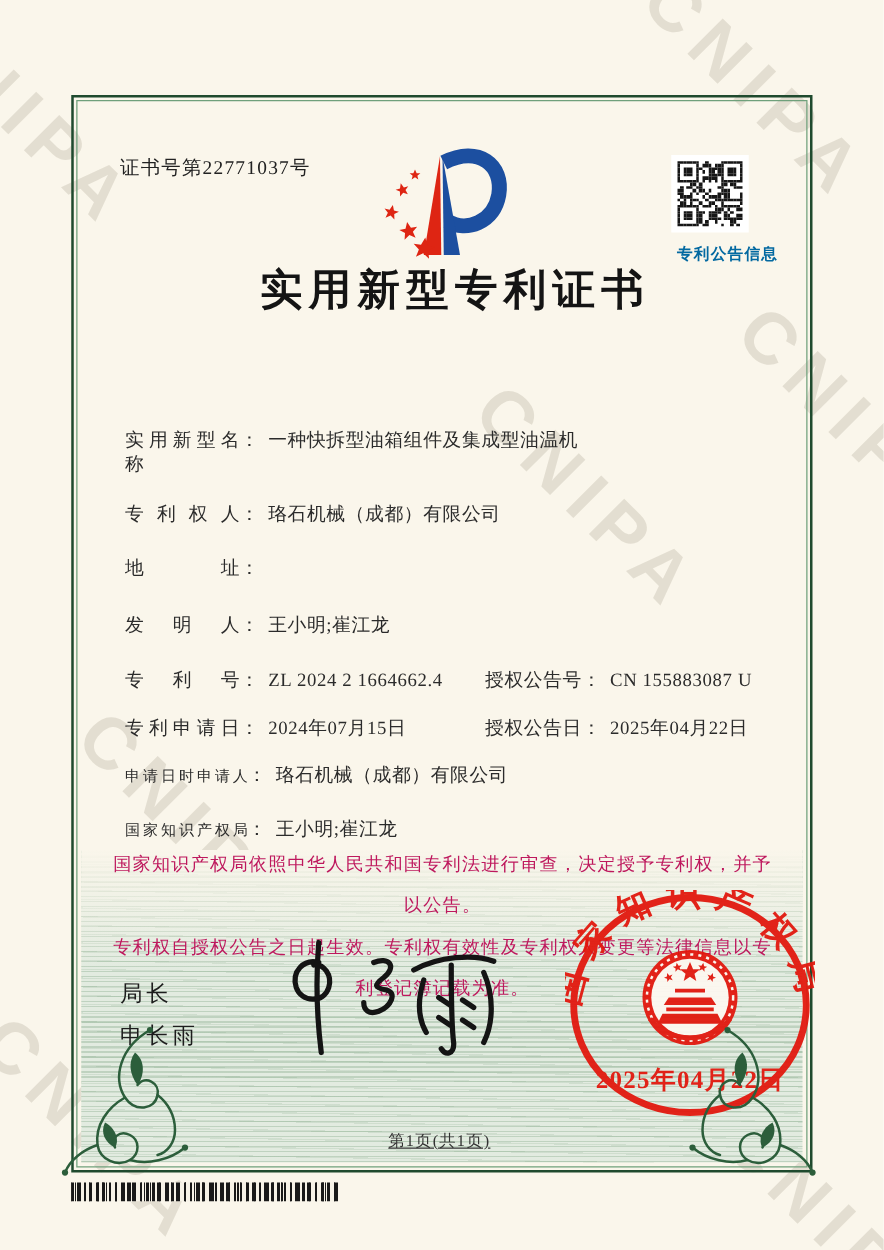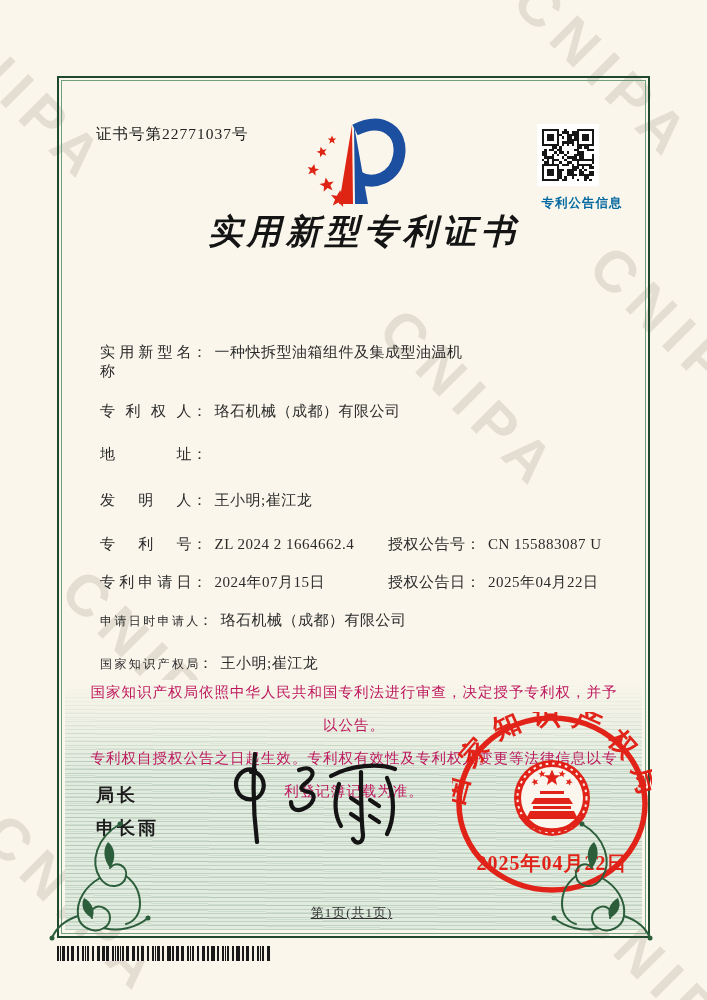--- a/index.html
+++ b/index.html
@@ -41,37 +41,37 @@
 
   .qr-wrap{ position:absolute; left:537px; top:124px; width:62px; height:62px; background:#fff; padding:0; }
   .qr-grid{ position:absolute; left:5px; top:5px; width:52px; height:52px;
     display:grid; grid-template-columns:repeat(21,1fr); grid-template-rows:repeat(21,1fr); background:#fff;}
   .qr-grid div{ background:transparent;}
   .qr-grid div.on{ background:#161616;}
   .qr-caption{ position:absolute; left:524px; top:195px; width:116px; text-align:center;
     font-size:12.5px; letter-spacing:1px; color:#0369a1; font-weight:600;}
 
   .title{ position:absolute; left:57px; top:209px; width:614px; margin:0;
-    text-align:center; font-size:34px; font-weight:700; letter-spacing:5px; color:#141414;font-style:italic;}
+    text-align:center; font-size:34px; font-weight:700; letter-spacing:5px; color:#141414;}
 
   .row{ position:absolute; left:100px; display:flex; align-items:baseline; font-size:15px; letter-spacing:0.5px;margin-top:48px;}
   .lbl{ display:inline-block; width:92px; text-align:justify; text-align-last:justify; }
   .lbl.wide{ width:98px; font-size:12px; letter-spacing:-0.3px; }
   .colon{ margin-right:7px; }
   .val{ letter-spacing:0.5px; }
   .val.wrap{ display:inline-block; width:445px; line-height:25px; }
   .row.rcol{ left:388px; }
   .row.rcol .lbl{ width:auto; text-align:left; text-align-last:auto; }
 
   .statement{ position:absolute; left:84px; top:676px; width:540px;
     font-size:14.5px; line-height:33px; letter-spacing:1px; color:#be185d; }
   .statement div{ text-align:center; }
 
   .officer{ position:absolute; left:96px; top:783px;
-    font-family:"Liberation Sans","DejaVu Sans",sans-serif; font-weight:700;
+    font-family:"Liberation Sans","DejaVu Sans",sans-serif; font-weight:400;
     font-size:18px; letter-spacing:3px; color:#1d1d1d; }
   .officer div{ margin-bottom:9px; }
 
   .sig{ position:absolute; left:203px; top:748px; }
 
   .seal{ position:absolute; left:452px; top:712px; opacity:0.94; }
 
   .flourish{ position:absolute; z-index:3; }
   .fl-left{ left:42px; top:820px; }
   .fl-right{ left:548px; top:820px; transform:scaleX(-1); }

